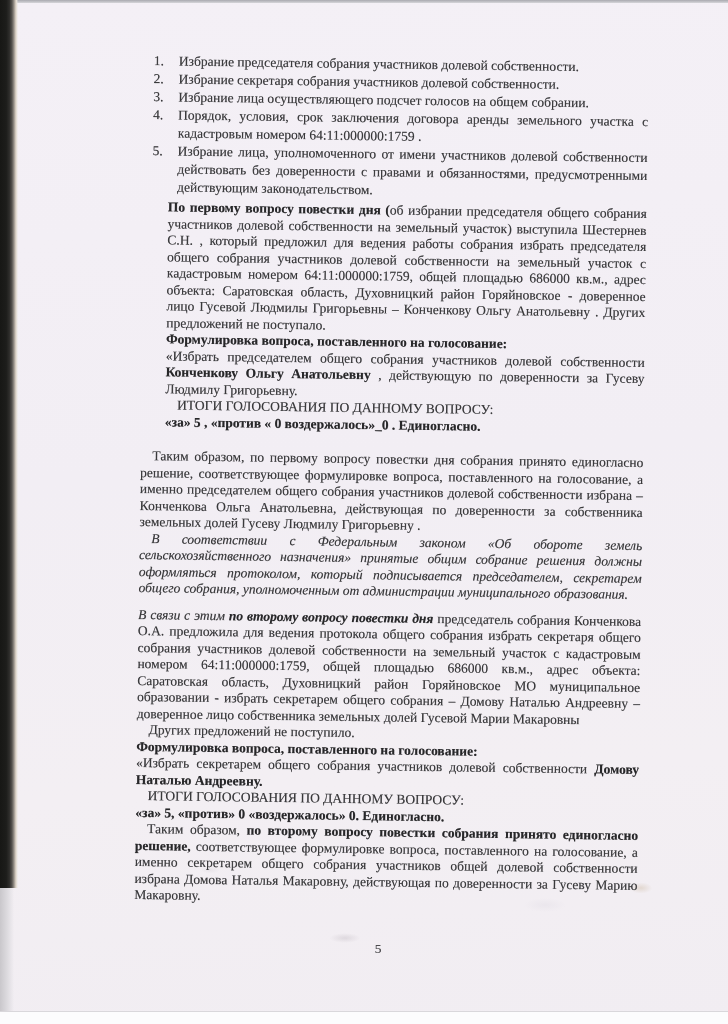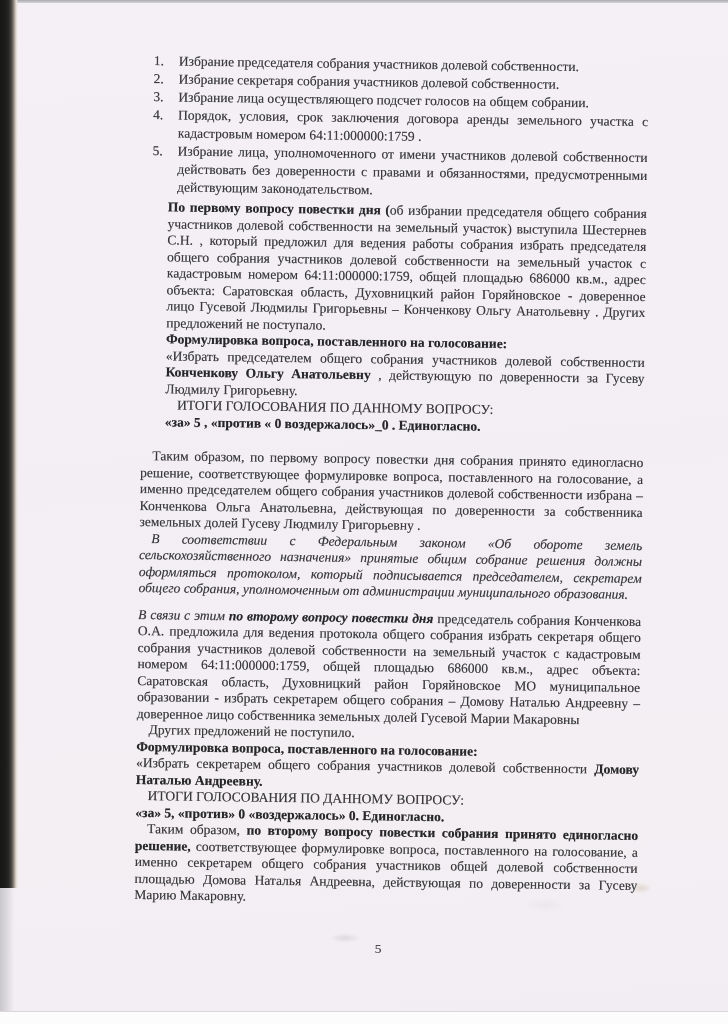--- a/index.html
+++ b/index.html
@@ -101,17 +101,17 @@
       <p class="para hang find"><span>ИТОГИ ГОЛОСОВАНИЯ ПО ДАННОМУ ВОПРОСУ:</span></p>
       <p class="para hang"><span class="b">«за» 5 , «против « 0 воздержалось»_0 . Единогласно.</span></p>
       <p class="para find gap"><span>Таким образом, по первому вопросу повестки дня собрания принято единогласно решение, соответствующее формулировке вопроса, поставленного на голосование, а именно председателем общего собрания участников долевой собственности избрана – Конченкова Ольга Анатольевна, действующая по доверенности за собственника земельных долей Гусеву Людмилу Григорьевну .</span></p>
       <p class="para find"><span class="i">В соответствии с Федеральным законом «Об обороте земель сельскохозяйственного назначения» принятые общим собрание решения должны оформляться протоколом, который подписывается председателем, секретарем общего собрания, уполномоченным от администрации муниципального образования.</span></p>
       <p class="para gap-sm"><span class="i">В связи с этим </span><span class="b i">по второму вопросу повестки дня</span><span> председатель собрания Конченкова О.А. предложила для ведения протокола общего собрания избрать секретаря общего собрания участников долевой собственности на земельный участок с кадастровым номером 64:11:000000:1759, общей площадью 686000 кв.м., адрес объекта: Саратовская область, Духовницкий район Горяйновское МО муниципальное образовании - избрать секретарем общего собрания – Домову Наталью Андреевну – доверенное лицо собственника земельных долей Гусевой Марии Макаровны</span></p>
       <p class="para find"><span>Других предложений не поступило.</span></p>
       <p class="para"><span class="b">Формулировка вопроса, поставленного на голосование:</span></p>
       <p class="para"><span>«Избрать секретарем общего собрания участников долевой собственности </span><span class="b">Домову Наталью Андреевну.</span></p>
       <p class="para find"><span>ИТОГИ ГОЛОСОВАНИЯ ПО ДАННОМУ ВОПРОСУ:</span></p>
       <p class="para"><span class="b">«за» 5, «против» 0 «воздержалось» 0. Единогласно.</span></p>
-      <p class="para find"><span>Таким образом, </span><span class="b">по второму вопросу повестки собрания принято единогласно решение,</span><span> соответствующее формулировке вопроса, поставленного на голосование, а именно секретарем общего собрания участников общей долевой собственности площадью Домова Наталья Андреевна, действующая по доверенности за Гусеву Марию Макаровну.</span></p>
+      <p class="para find"><span>Таким образом, </span><span class="b">по второму вопросу повестки собрания принято единогласно решение,</span><span> соответствующее формулировке вопроса, поставленного на голосование, а именно секретарем общего собрания участников общей долевой собственности избрана Домова Наталья Макаровну, действующая по доверенности за Гусеву Марию Макаровну.</span></p>
     </div>
   <div class="pageno">5</div>
   <div class="edge-bottom"></div>
 </div>
 
 </body></html>

